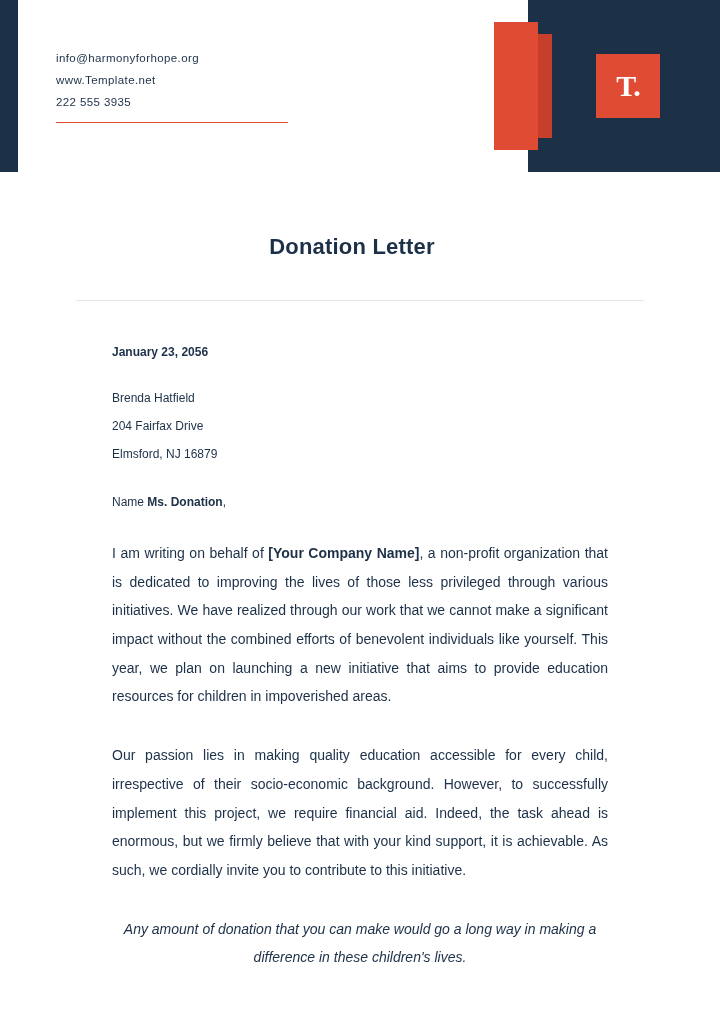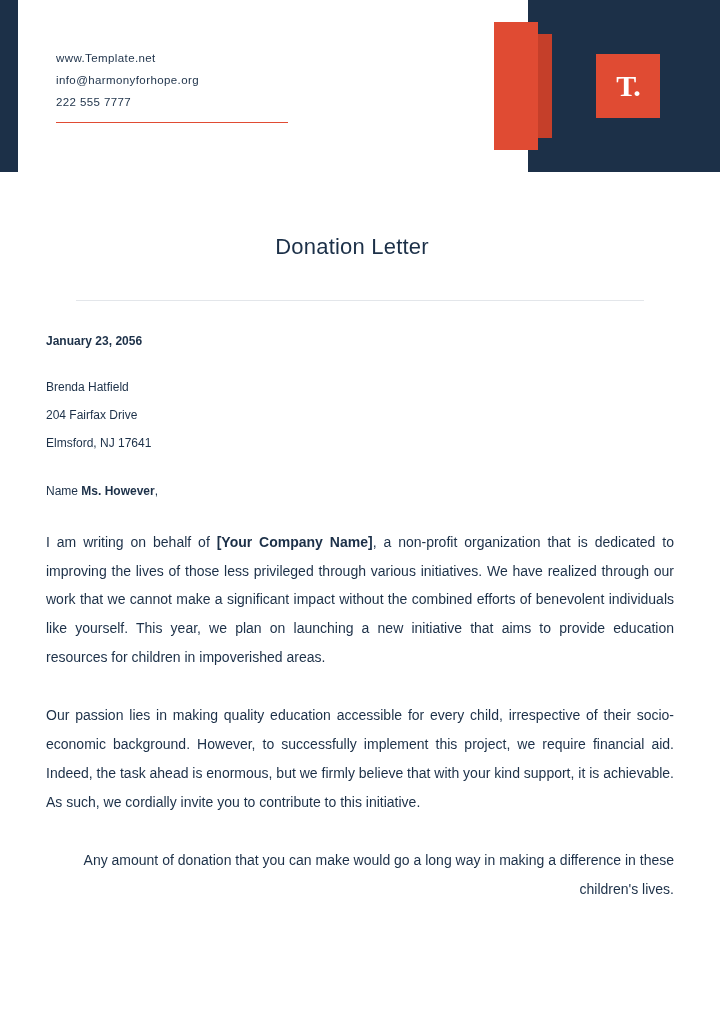--- a/index.html
+++ b/index.html
@@ -94,34 +94,34 @@
     width: 232px;
     height: 1px;
     background: #e04b33;
   }
 
   
   .doc-title {
     margin: 62px 16px 0 0;
     text-align: center;
     font-size: 22px;
-    font-weight: normal;
+    font-weight: bold;
     color: #1c3048;
     letter-spacing: 0.2px;
   }
   .title-rule {
     margin: 40px auto 0 auto;
     width: 568px;
     height: 1px;
     background: #e3e6ea;
   }
 
   .content {
-    padding: 0 46px;
-    margin-top: 33px;
+    padding: 0 112px;
+    margin-top: 44px;
   }
   .date {
     font-size: 12px;
     font-weight: bold;
     color: #1c3048;
     margin-bottom: 32px;
   }
   .recipient div {
     font-size: 12px;
     font-weight: normal;
@@ -137,56 +137,56 @@
   .salutation b { font-weight: bold; }
 
   .para {
     font-size: 14px;
     line-height: 2.05;
     color: #1c3048;
     text-align: justify;
     margin-top: 30px;
   }
   .para b { font-weight: bold; }
-  .para.last { text-align: right; }
+  .para.last { text-align: center; font-style: italic; }
 </style>
 </head>
 <body>
 
 <div class="header">
   <div class="header-left-bar"></div>
   <div class="header-right-block"></div>
   <div class="header-red-flag"></div>
   <div class="logo-box">
     <span>T.</span>
   </div>
 
   <div class="contact-block">
+    <div class="contact-line">info@harmonyforhope.org</div>
     <div class="contact-line">www.Template.net</div>
-    <div class="contact-line">info@harmonyforhope.org</div>
-    <div class="contact-line">222 555 7777</div>
+    <div class="contact-line">222 555 3935</div>
   </div>
   <div class="contact-rule"></div>
 </div>
 
 <h1 class="doc-title">Donation Letter</h1>
 <div class="title-rule"></div>
 
 <div class="content">
 
   <div class="date">January 23, 2056</div>
 
   <div class="recipient">
     <div>Brenda Hatfield</div>
     <div>204 Fairfax Drive</div>
-    <div>Elmsford, NJ 17641</div>
+    <div>Elmsford, NJ 16879</div>
   </div>
 
   <p class="salutation">
-    <span>Name </span><b>Ms. However</b><span>,</span>
+    <span>Name </span><b>Ms. Donation</b><span>,</span>
   </p>
 
   <p class="para">
     <span>I am writing on behalf of </span><b>[Your Company Name]</b><span>, a non-profit organization that is dedicated to improving the lives of those less privileged through various initiatives. We have realized through our work that we cannot make a significant impact without the combined efforts of benevolent individuals like yourself. This year, we plan on launching a new initiative that aims to provide education resources for children in impoverished areas.</span>
   </p>
 
   <p class="para">Our passion lies in making quality education accessible for every child, irrespective of their socio-economic background. However, to successfully implement this project, we require financial aid. Indeed, the task ahead is enormous, but we firmly believe that with your kind support, it is achievable. As such, we cordially invite you to contribute to this initiative.</p>
 
   <p class="para last">Any amount of donation that you can make would go a long way in making a difference in these children's lives.</p>
 

